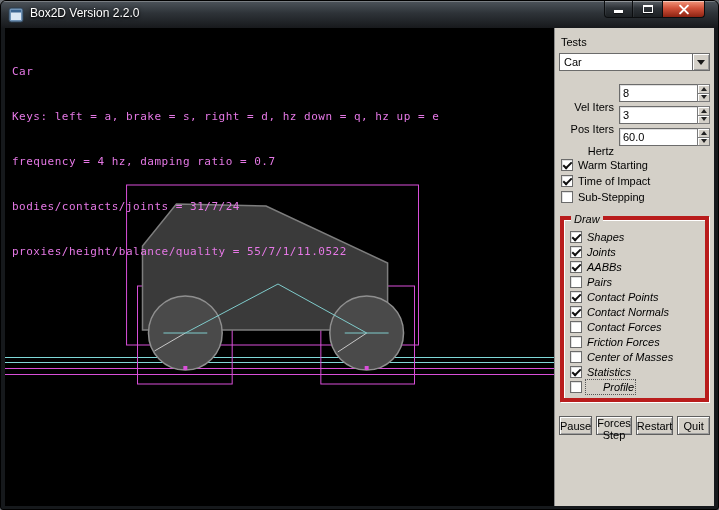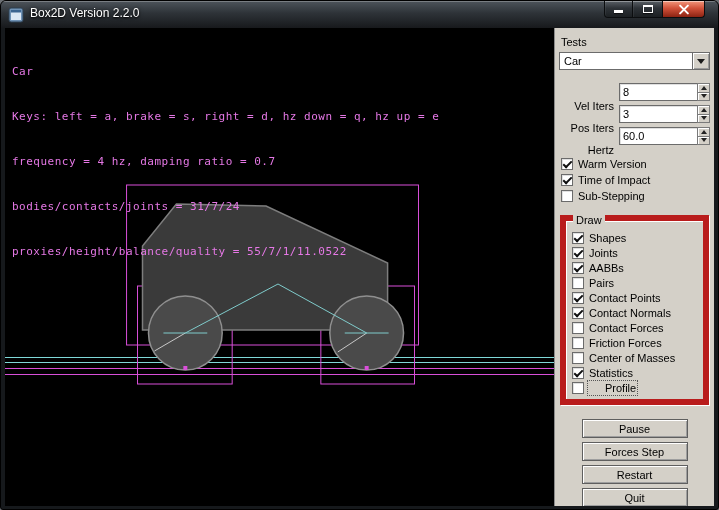--- a/index.html
+++ b/index.html
@@ -124,30 +124,31 @@
     content: ""; position: absolute; left: 1px; top: 2px;
     width: 7px; height: 3px;
     border-left: 2px solid #101010; border-bottom: 2px solid #101010;
     transform: rotate(-45deg);
   }
   .cb-label { white-space: nowrap; }
   .cb-label.focus { outline: 1px dotted #555; outline-offset: 1px; padding-left: 16px; }
 
   .group {
     margin: 11px 1px 0 1px; position: relative;
-    border: 6px solid #b91c1c;
+    border: 4px solid #b91c1c;
     box-shadow: inset 1px 1px 0 #fff, 1px 1px 0 #fff;
     padding: 9px 2px 4px 4px;
+    font-style: italic;
   }
   .group-label {
     position: absolute; top: -7px; left: 7px;
     background: #d4d0c8; padding: 0 3px;
   }
 
-  .buttons { margin-top: 14px; display: flex; flex-direction: column; align-items: center; gap: 4px; }
+  .buttons { margin-top: 14px; display: flex; flex-direction: row; align-items: center; gap: 4px; }
   .g-btn {
     width: 106px; height: 19px;
     font: 11px "Liberation Sans", sans-serif; color: #000;
     background: #d4d0c8;
     border: 1px solid #5f5f5f;
     box-shadow: inset 1px 1px 0 #fff, inset -1px -1px 0 #9e9e9e;
     cursor: default;
   }
 </style>
 </head>
@@ -264,21 +265,21 @@
             <span class="spin-btn">
                 <span class="tri-down"></span>
               </span>
           </div>
         </div>
       </div>
 
       <div class="toggles">
         <div class="cb-row">
           <span class="cb-box checked"></span>
-          <span class="cb-label">Warm Version</span>
+          <span class="cb-label">Warm Starting</span>
         </div>
         <div class="cb-row">
           <span class="cb-box checked"></span>
           <span class="cb-label">Time of Impact</span>
         </div>
         <div class="cb-row">
           <span class="cb-box"></span>
           <span class="cb-label">Sub-Stepping</span>
         </div>
       </div>

